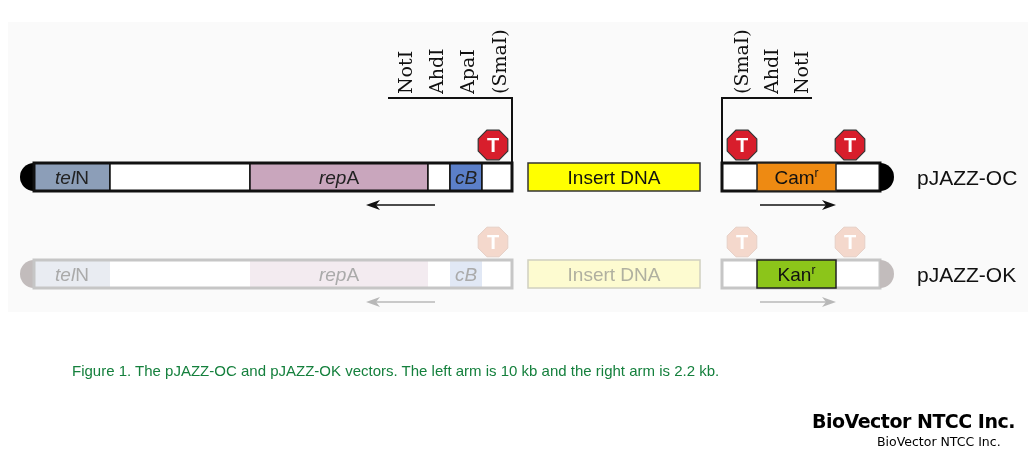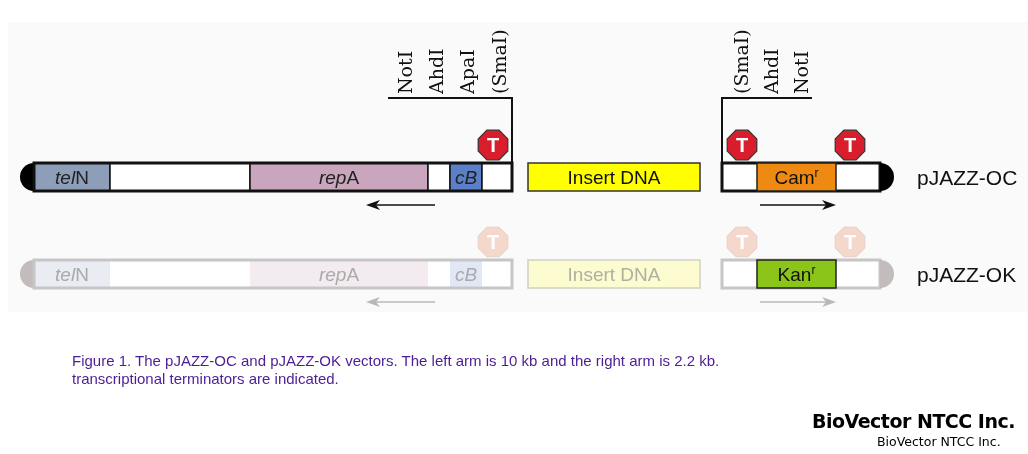--- a/index.html
+++ b/index.html
@@ -1,19 +1,19 @@
 <!DOCTYPE html>
 <html><head>
 <meta charset="utf-8">
 <style>
   html, body { margin: 0; padding: 0; background: #ffffff; }
   body { width: 1028px; height: 454px; position: relative; overflow: hidden; font-family: "Liberation Sans", sans-serif; }
   #panel { position: absolute; left: 8px; top: 22px; width: 1020px; height: 290px; background: #fafafa; }
   svg { position: absolute; left: 0; top: 0; }
-  .caption { position: absolute; left: 72px; top: 352px; width: 800px; font-size: 15px; line-height: 17.5px; color: #4c1d95; }
+  .caption { position: absolute; left: 72px; top: 362px; width: 800px; font-size: 15px; line-height: 17.5px; color: #15803d; }
   .caption i { font-style: italic; }
   .brand-big { position: absolute; left: 812px; top: 410px; font-family: "DejaVu Sans", sans-serif; font-weight: bold; font-size: 19px; color: #000; letter-spacing: -0.5px; }
   .brand-small { position: absolute; left: 877px; top: 434px; font-family: "DejaVu Sans", sans-serif; font-size: 12.5px; color: #000; }
 </style>
 </head>
 <body>
 
 <div id="panel"></div>
 
 <svg id="diagram" width="1028" height="330" viewBox="0 0 1028 330">
@@ -111,17 +111,16 @@
           <line x1="760" y1="302" x2="830" y2="302" stroke="#b8b8b8" stroke-width="1.6"></line>
           <polygon points="836,302 822,297 826,302 822,307" fill="#b8b8b8"></polygon>
         </g>
         <text x="917" y="282" font-family="Liberation Sans, sans-serif" font-size="21" fill="#111">pJAZZ-OK</text>
       </g>
     </g>
 </svg>
 
 <div class="caption">
   <div><span>Figure 1. The pJAZZ-OC and pJAZZ-OK vectors. The left arm is 10 kb and the right arm is 2.2 kb.</span></div>
-  <div><span>transcriptional terminators are indicated.</span></div>
 </div>
 
 <div class="brand-big">BioVector NTCC Inc.</div>
 <div class="brand-small">BioVector NTCC Inc.</div>
 
 </body></html>

